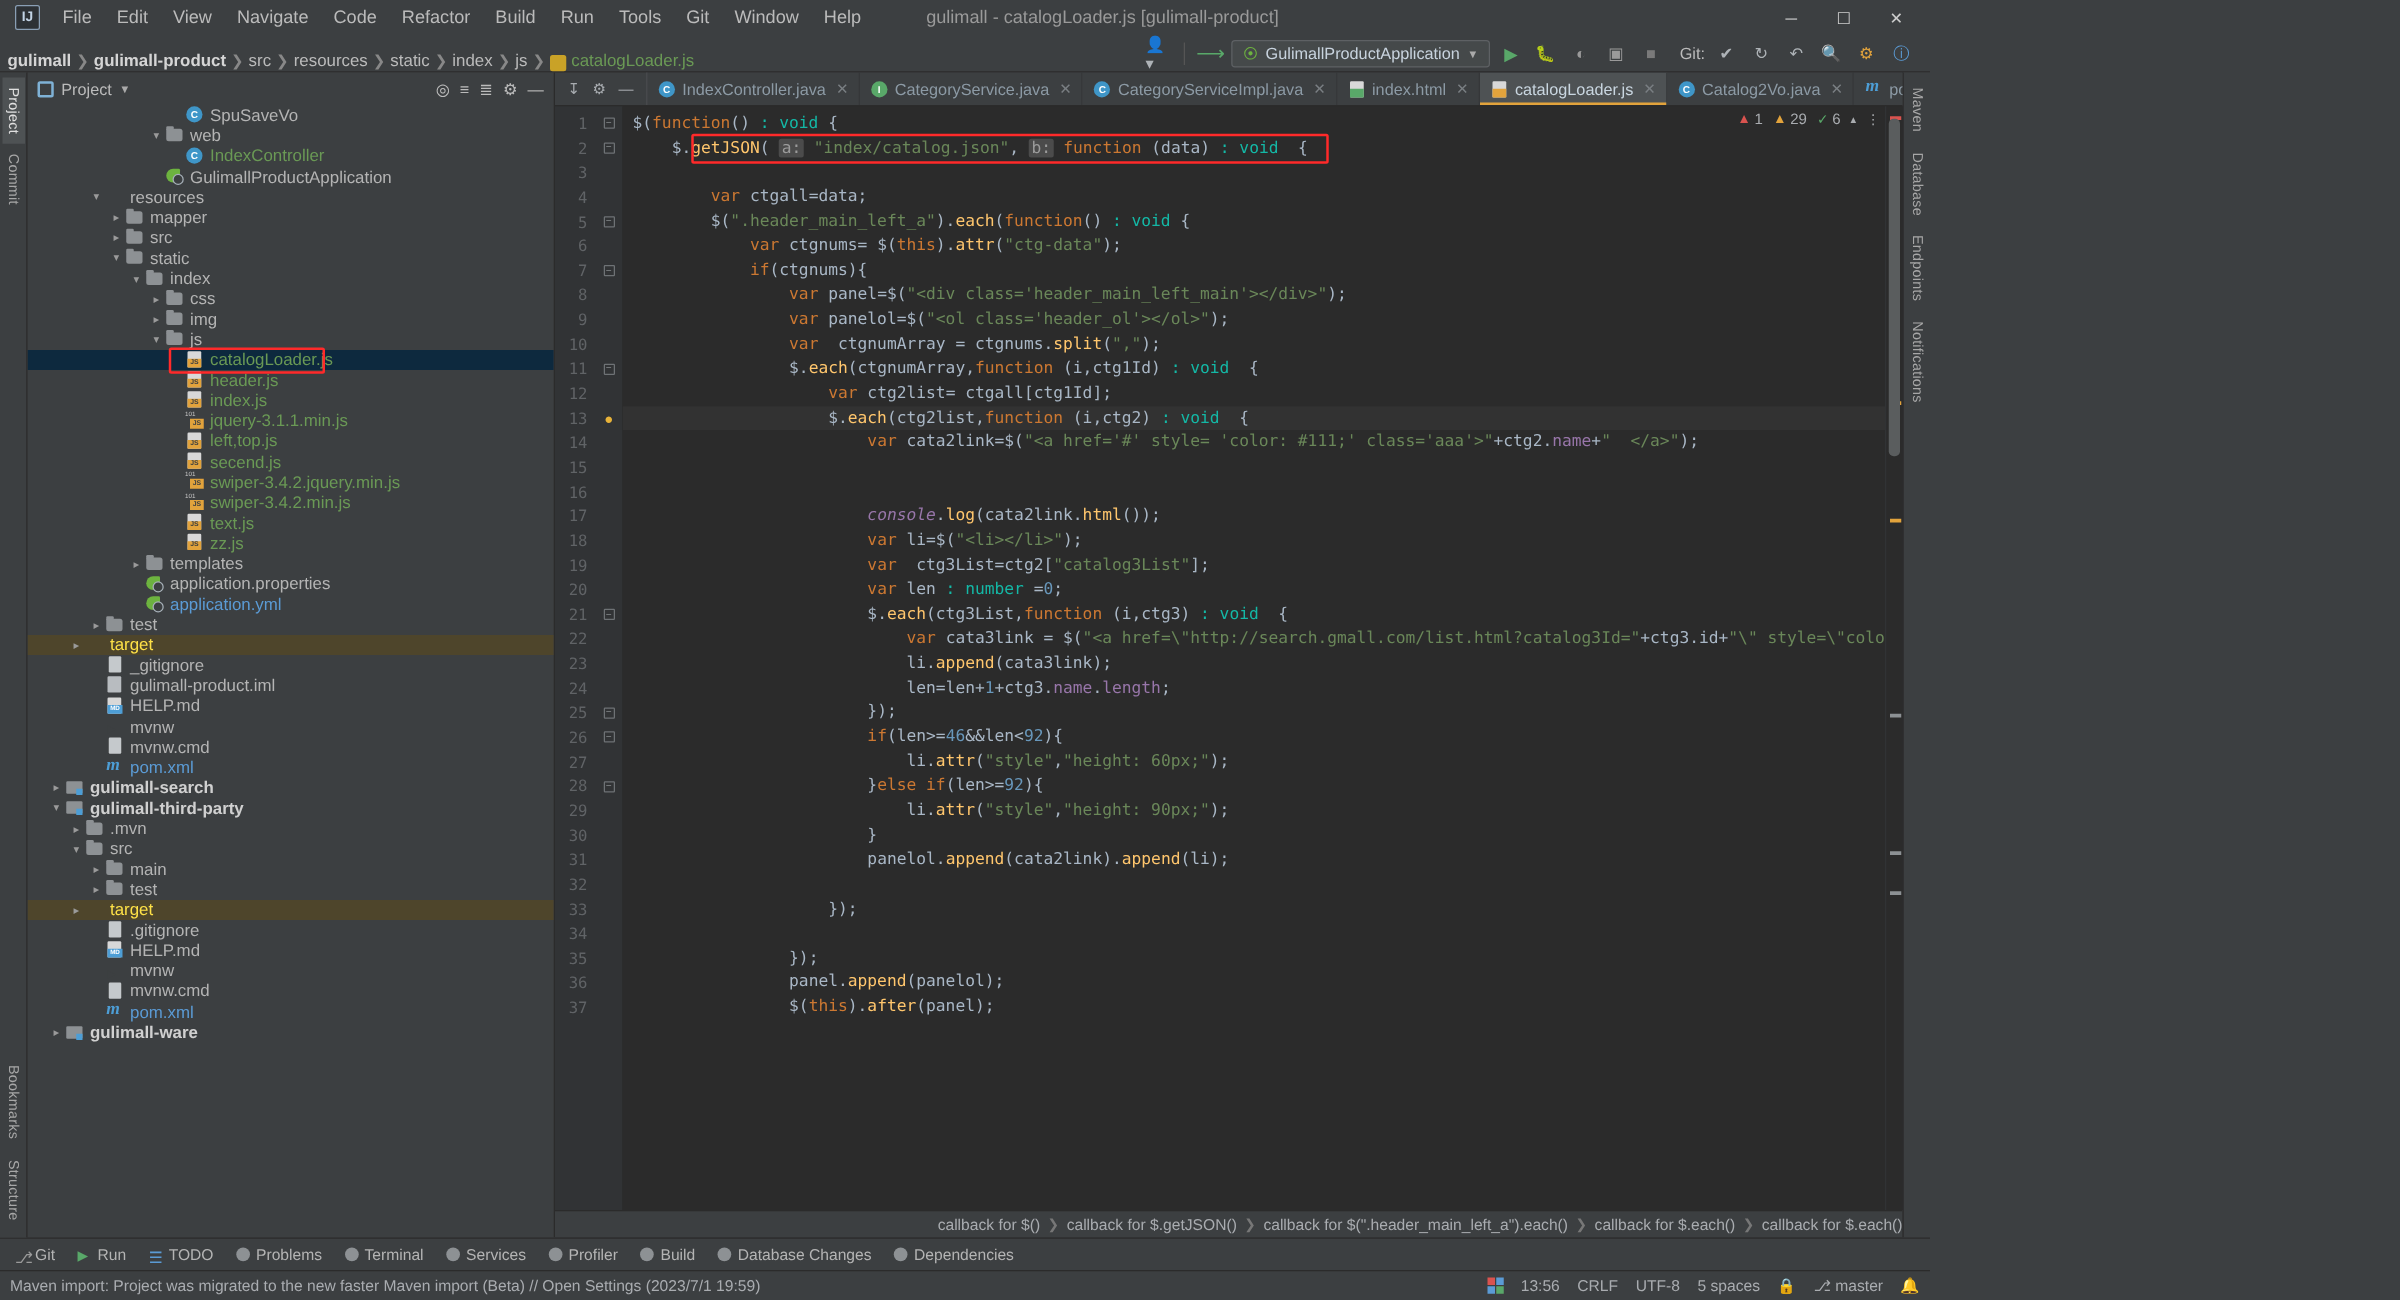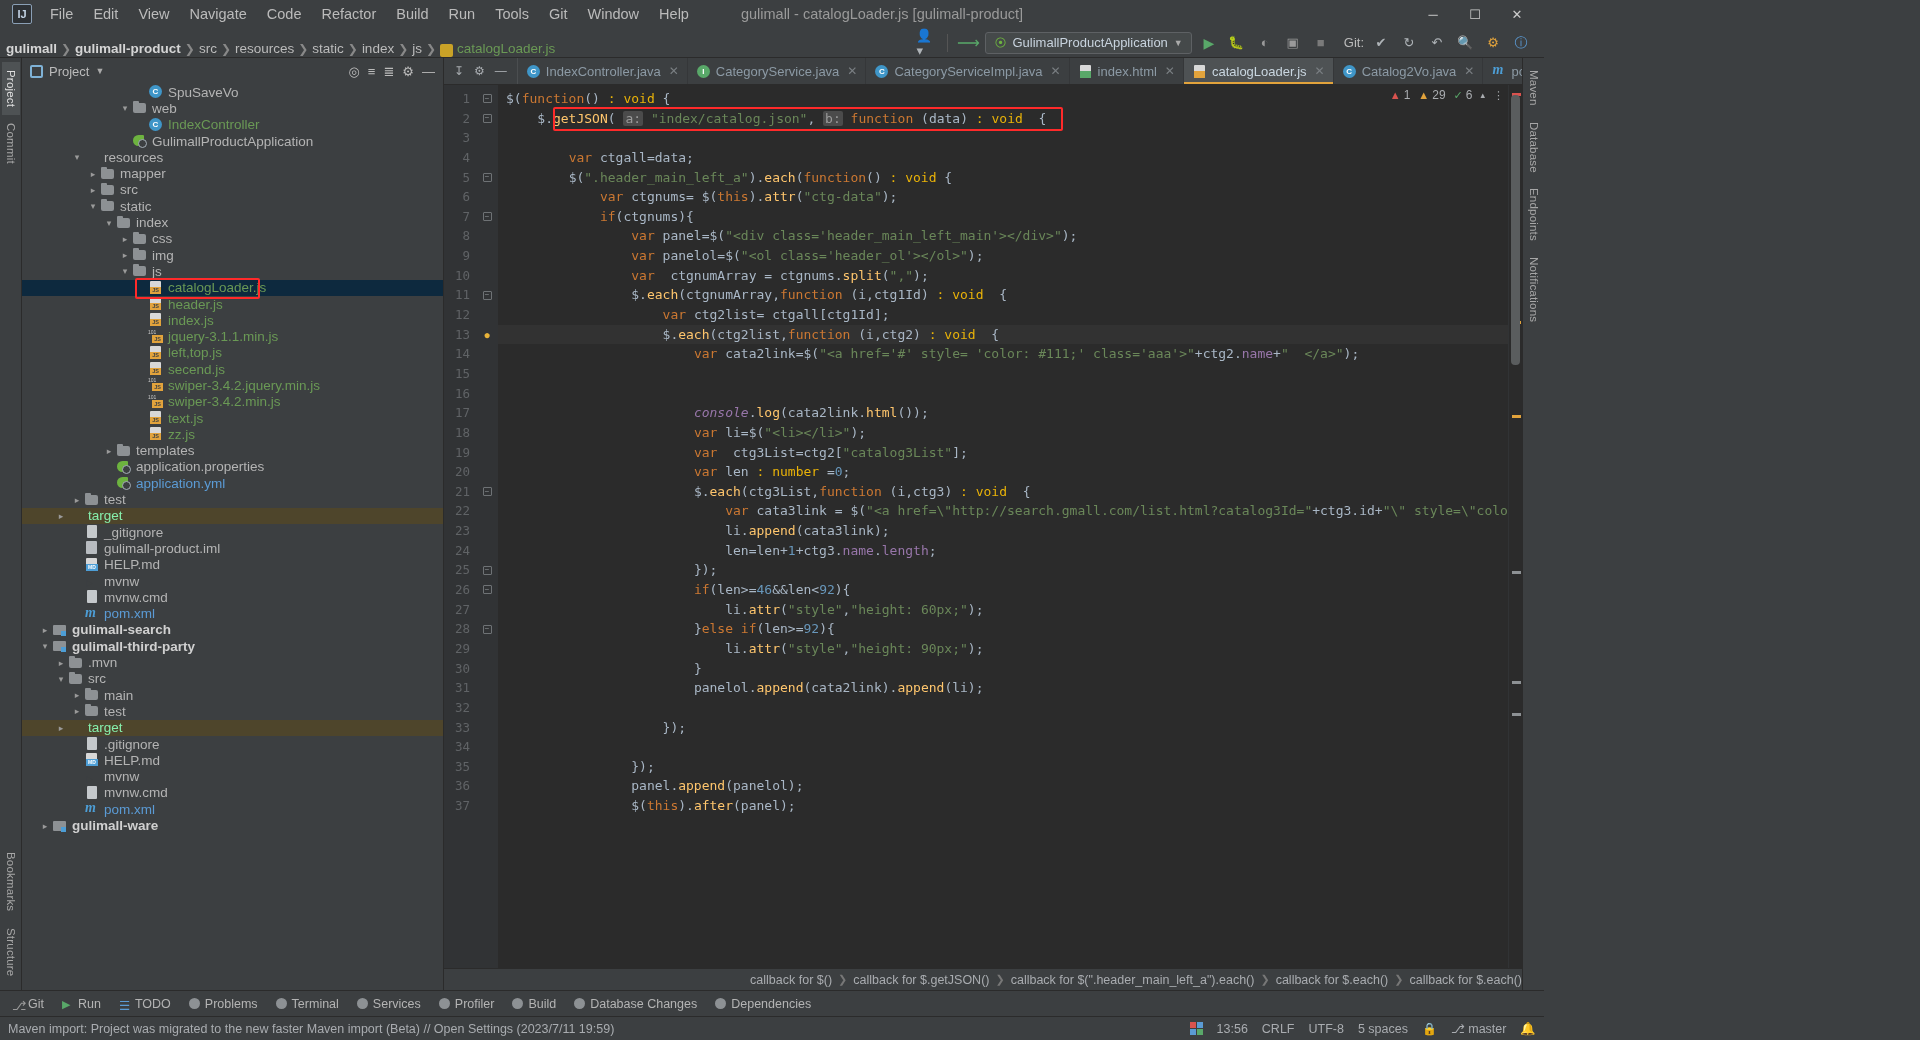--- a/index.html
+++ b/index.html
@@ -182,21 +182,21 @@
     content: "\25B8"; position: absolute; left: 2px; top: 0px; width: 11px; height: 13px;
     background: #9a9e a2; color: #3c3f41;
   }
   .ico.mvn::before {
     content: "m"; position: absolute; left: 1px; top: -2px; color: #4d9ed6;
     font-size: 14px; font-style: italic; font-weight: bold; font-family: "Liberation Serif", serif;
   }
   .lbl-green { color: #6a9955; }
   .lbl-blue { color: #5b9bd5; }
   .lbl-grey { color: #b4b4b4; }
-  .lbl-orange { color: #86efac; }
+  .lbl-orange { color: #fde047; }
   .lbl-bold { font-weight: bold; color: #d0d0d0; }
   .hl-box {
     position: absolute; border: 2.5px solid #ff2a2a; border-radius: 2px;
     pointer-events: none;
   }
 
   
   .editor-col { flex: 1; display: flex; flex-direction: column; min-width: 0; background: #2b2b2b; }
   .tabbar {
     height: 27px; background: #3c3f41; display: flex; align-items: stretch; flex: none;
@@ -258,21 +258,21 @@
     padding-top: 4px; white-space: pre;
   }
   .cline { height: 19.65px; line-height: 19.65px; padding-left: 8px; white-space: pre; }
   .cline.cur { background: #323232; }
   
   .kw  { color: #cc7832; }
   .str { color: #6a8759; }
   .num { color: #6897bb; }
   .fn  { color: #ffc66d; }
   .id  { color: #a9b7c6; }
-  .hint{ color: #eab308; }
+  .hint{ color: #14b8a6; }
   .hintbg { background: #4b4b4b; color: #9b9b9b; border-radius: 2px; padding: 0 2px; }
   .cons{ color: #9876aa; font-style: italic; }
   .prop{ color: #9876aa; }
 
   
   .markerbar {
     width: 14px; background: #2b2b2b; flex: none; position: relative; border-left: 1px solid #313335;
   }
   .mk { position: absolute; right: 1px; width: 9px; height: 3px; }
   .scrollthumb {
@@ -882,21 +882,21 @@
         <span class="bdot"></span>
         <span>Database Changes</span>
       </div>
       <div class="bitem">
         <span class="bdot"></span>
         <span>Dependencies</span>
       </div>
     </div>
 
   <div class="statusbar">
-    <span class="status-msg">Maven import: Project was migrated to the new faster Maven import (Beta) // Open Settings (2023/7/11 19:59)</span>
+    <span class="status-msg">Maven import: Project was migrated to the new faster Maven import (Beta) // Open Settings (2023/7/1 19:59)</span>
     <span class="status-right">
       <span class="grid-ico">
         <i style="background:#d9534f"></i>
           <i style="background:#5b9bd5"></i>
         <i style="background:#5b9bd5"></i>
           <i style="background:#59a869"></i>
       </span>
       <span>13:56</span>
       <span>CRLF</span>
       <span>UTF-8</span>

